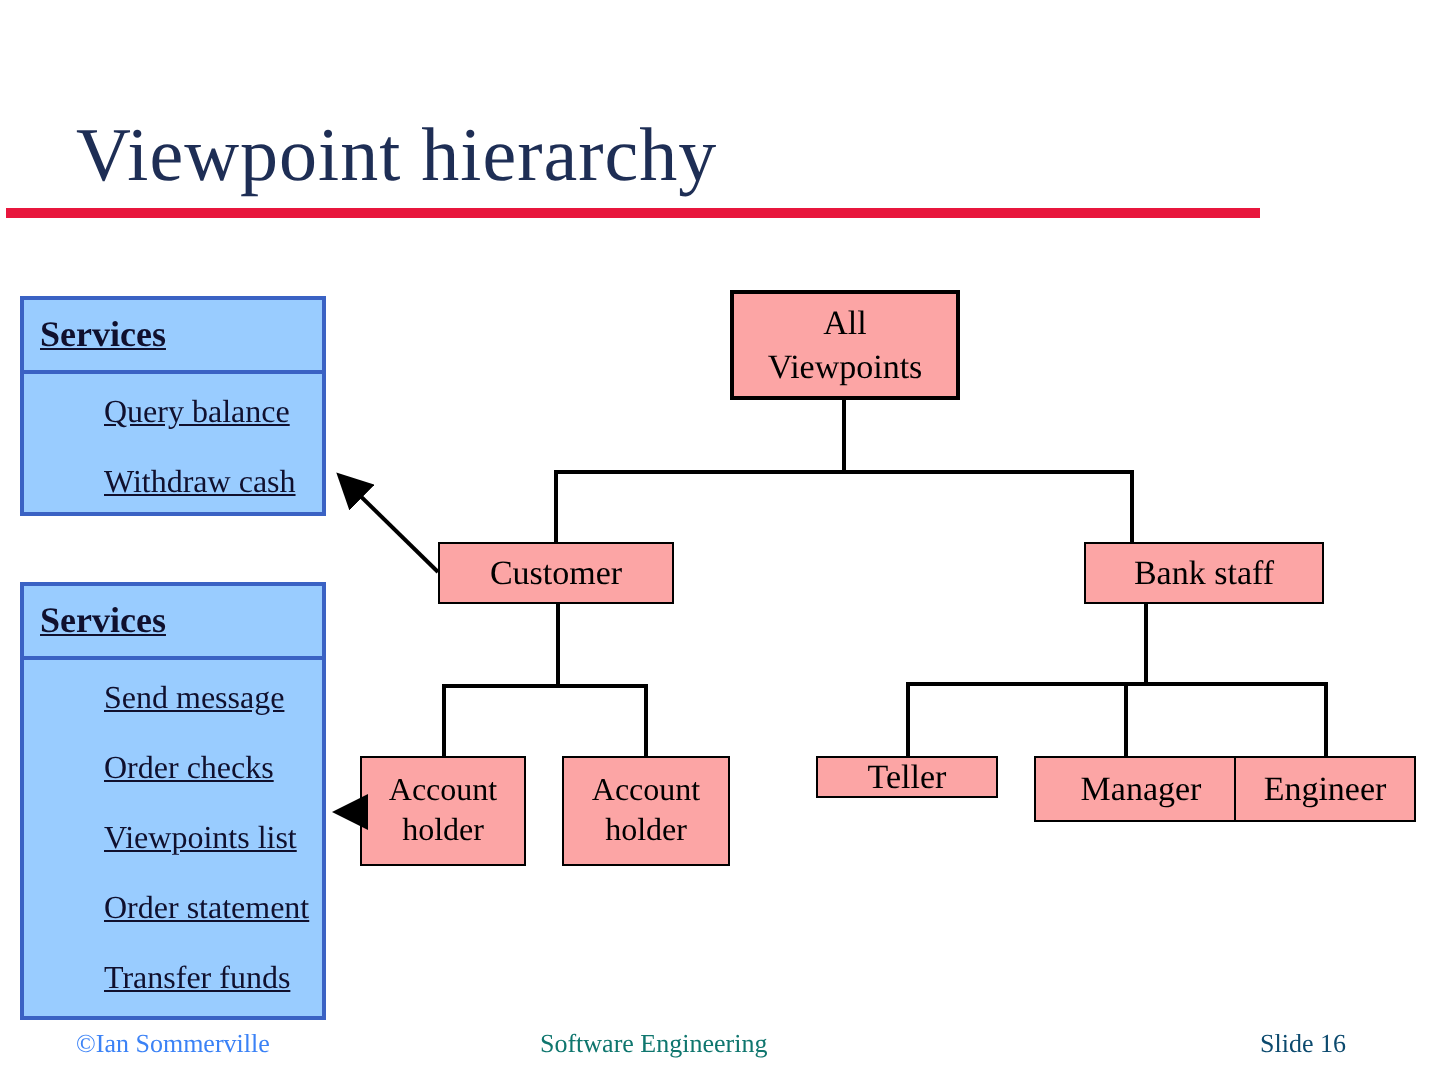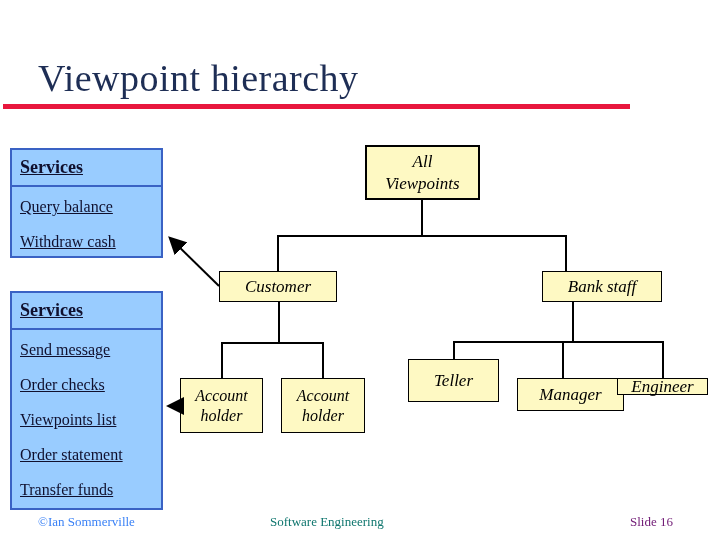--- a/index.html
+++ b/index.html
@@ -34,51 +34,51 @@
     background:var(--box_fill);
     border:2px solid var(--box_border);
     box-sizing:border-box;color:var(--box_text);text-decoration:underline;
   }
   .svc-box.one{top:148px;height:110px;}
   .svc-box.two{top:291px;height:219px;}
   .svc-header{
     font-weight:bold;font-size:18px;padding:7px 0 0 8px;height:26px;
   }
   .svc-sep{height:2px;background:var(--box_border);margin-top:2px;}
-  .svc-items{padding:2px 0 0 8px;}
+  .svc-items{padding:2px 0 0 8px;margin-left:32px;}
   .svc-item{font-size:16px;line-height:35px;white-space:nowrap;}
 
   
   .node{
-    position:absolute;background:#fef9c3;border:1px solid var(--line_black);
+    position:absolute;background:#fca5a5;border:1px solid var(--line_black);
     box-sizing:border-box;color:#000;
     display:flex;align-items:center;justify-content:center;
-    font-size:17px;text-align:center;line-height:1.25;font-style:italic;
+    font-size:17px;text-align:center;line-height:1.25;
   }
   .node.root{left:365px;top:145px;width:115px;height:55px;border-width:2px;flex-direction:column;font-size:17px;}
   .node.customer{left:219px;top:271px;width:118px;height:31px;}
   .node.bankstaff{left:542px;top:271px;width:120px;height:31px;}
   .node.ah1{left:180px;top:378px;width:83px;height:55px;font-size:16px;padding:0 4px;}
   .node.ah2{left:281px;top:378px;width:84px;height:55px;font-size:16px;padding:0 4px;}
-  .node.teller{left:408px;top:359px;width:91px;height:43px;}
+  .node.teller{left:408px;top:378px;width:91px;height:21px;}
   .node.manager{left:517px;top:378px;width:107px;height:33px;}
-  .node.engineer{left:617px;top:378px;width:91px;height:17px;}
+  .node.engineer{left:617px;top:378px;width:91px;height:33px;}
 
   
   .hline,.vline{position:absolute;background:var(--line_black);}
   .hline{height:1.5px;}
   .vline{width:1.5px;}
 
   
   .arrows{position:absolute;left:0;top:0;width:720px;height:540px;pointer-events:none;}
 
   
   .footer-left{position:absolute;left:38px;top:514px;font-size:13px;color:#3b82f6;white-space:nowrap;}
   .footer-center{position:absolute;left:270px;top:514px;font-size:13px;color:#0f766e;white-space:nowrap;}
-  .footer-right{position:absolute;left:630px;top:514px;font-size:13px;color:#701a75;white-space:nowrap;}
+  .footer-right{position:absolute;left:630px;top:514px;font-size:13px;color:#0c4a6e;white-space:nowrap;}
 </style>
 </head>
 <body>
 
 <div class="slide">
 
   <div class="title">Viewpoint hierarchy</div>
   <div class="title-rule"></div>
 
   <div class="svc-box one">

